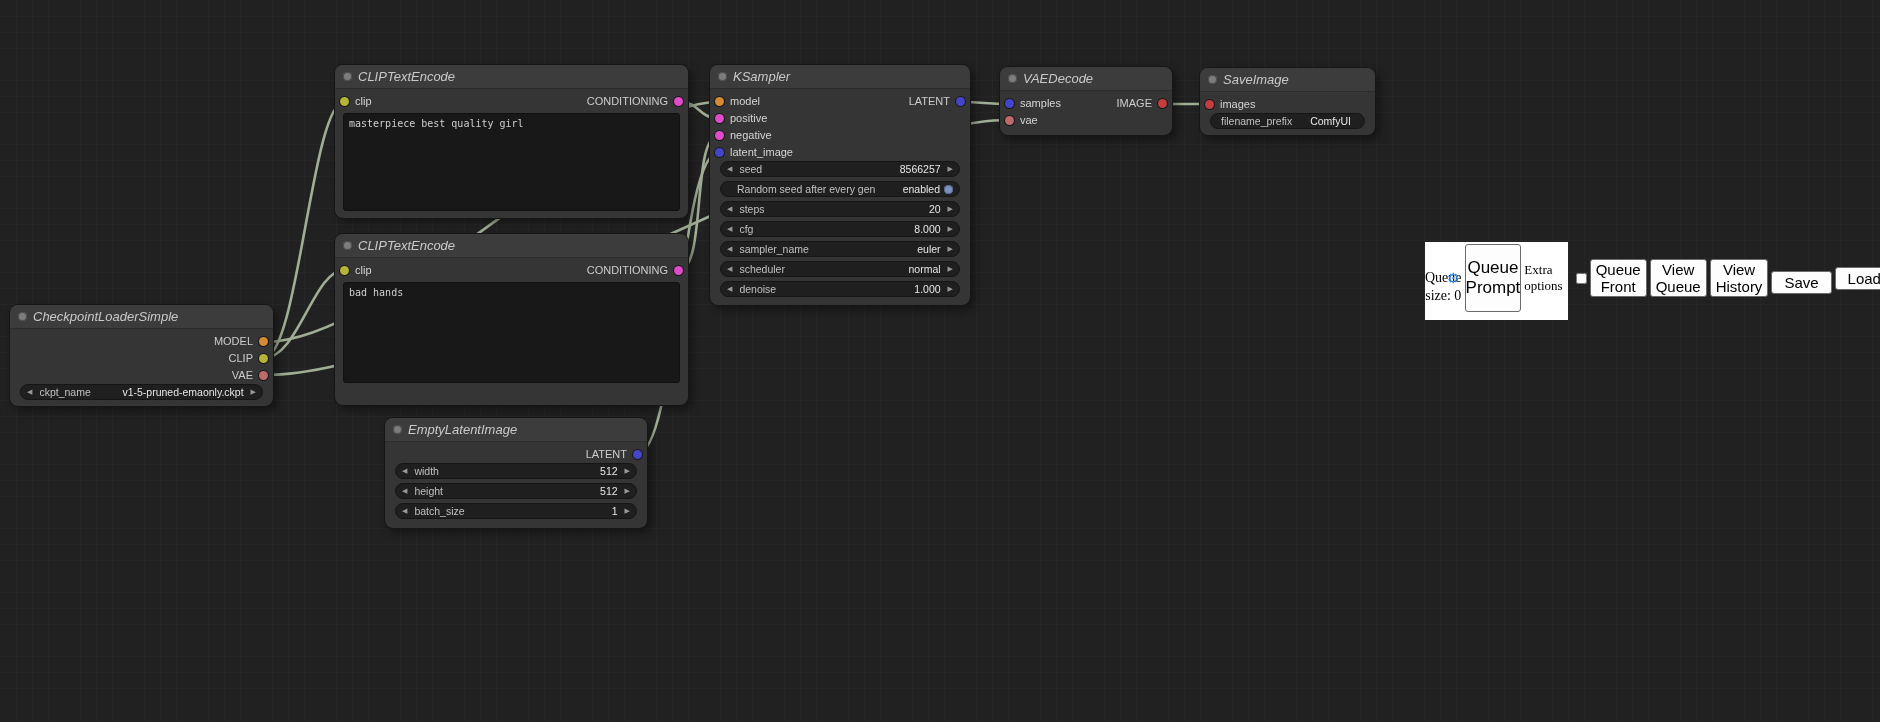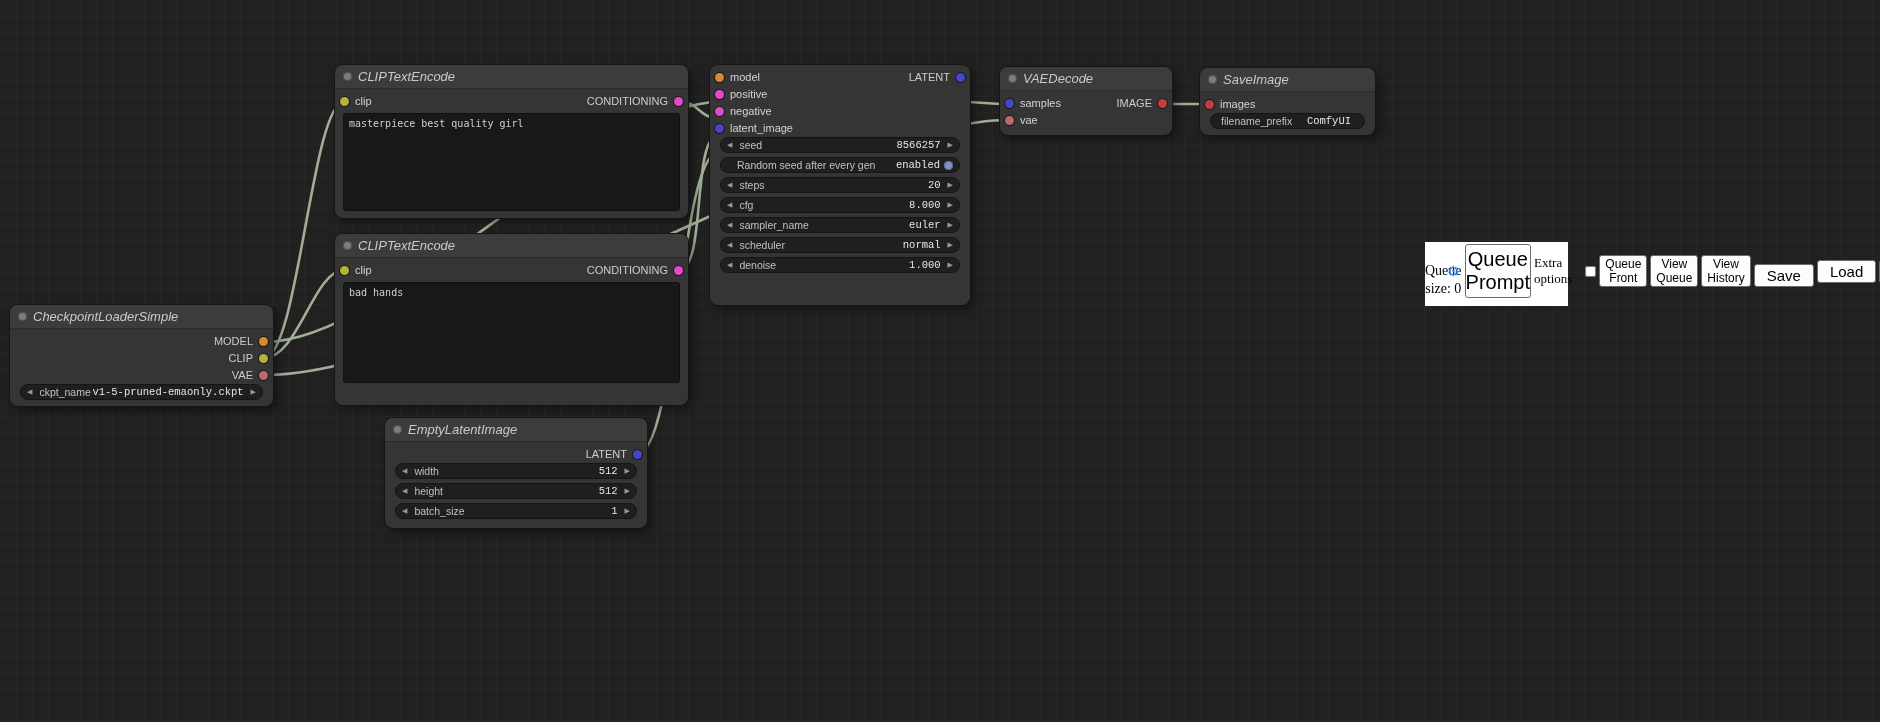--- a/index.html
+++ b/index.html
@@ -31,41 +31,41 @@
   .port.in{left:5px;} .port.out{right:5px;}
   .plabel-in{position:absolute;left:20px;color:#d4d4d4;}
   .plabel-out{position:absolute;right:20px;color:#cccccc;}
   .p-model{background:#D78A36;} .p-clip{background:#B5B439;} .p-vae{background:#BD6A6A;}
   .p-cond{background:#DF4BC8;} .p-latent{background:#4545C9;} .p-image{background:#C23E3E;}
   .widget{box-sizing:border-box;height:16px;margin:0 10px 4px 10px;background:#1f1f1f;
     border:1px solid #151515;border-radius:9px;display:flex;align-items:center;
     padding:0 6px;font-size:10.5px;color:#c4c4c4;}
   .warrow{color:#989898;font-size:7px;flex:0 0 auto;cursor:pointer;}
   .wlabel{margin-left:7px;color:#c0c0c0;white-space:nowrap;}
-  .wvalue{margin-left:auto;margin-right:7px;color:#e6e6e6;white-space:nowrap;font-family:Liberation Mono, monospace;}
+  .wvalue{margin-left:auto;margin-right:7px;color:#e6e6e6;white-space:nowrap;}
   .toggle-dot{width:9px;height:9px;border-radius:50%;background:#7D92BE;
     box-shadow:inset 0 0 0 1px #55688e;flex:0 0 auto;}
   .textarea{margin:3px 8px 0 8px;background:#181818;border:1px solid #101010;
     border-radius:3px;color:#cfcfcf;font-family:"DejaVu Sans Mono",monospace;
     font-size:10px;padding:4px 5px;box-sizing:border-box;overflow:hidden;
     white-space:pre-wrap;cursor:text;}
   
   #menu{position:absolute;left:1425px;top:205px;width:143px;z-index:3;background:#ffffff;
     color:#000;display:flex;flex-direction:row;align-items:center;gap:3px;
     padding:2px 0 8px 0;font-family:"Liberation Serif",serif;margin-top:37px;}
   .menu-row1{position:relative;width:100%;text-align:center;font-size:14px;height:18px;line-height:18px;}
   .gear{position:absolute;right:2px;top:0;color:#2585e8;font-size:14px;cursor:pointer;
     font-family:"DejaVu Sans",sans-serif;}
   #menu button{font-family:"Liberation Sans",sans-serif;background:#fdfdfd;
     border:1px solid #6b6b6b;border-radius:3px;color:#000;cursor:pointer;}
-  .btn-queue{width:132px;font-size:20px;padding:3px 0;}
+  .btn-queue{width:132px;font-size:17px;padding:13px 0;}
   .extra-row{display:flex;align-items:center;gap:13px;font-size:13px;height:16px;}
   .extra-row input{width:11px;height:11px;margin:0;}
   .small-row{display:flex;gap:3px;}
-  .btn-small{font-size:12px;padding:1px 5px;text-align:center;}
+  .btn-small{font-size:15px;padding:1px 5px;text-align:center;}
   .btn-big{font-size:15px;padding:2px 12px;}
   .mt8{margin-top:8px;}
 </style>
 </head>
 <body>
 
 <div id="canvas">
 
   <svg id="wires" width="1880" height="722">
     <path class="wire" d="M264,342 C390,342 600,102 719,102"></path>
@@ -132,20 +132,24 @@
         <span class="port in p-clip"></span>
         <span class="plabel-in">clip</span>
         <span class="plabel-out">CONDITIONING</span>
         <span class="port out p-cond"></span>
       </div>
       <div class="textarea" style="height:101px;">bad hands</div>
     </div>
   </div>
 
   <div class="node" style="left:710px;top:65px;width:260px;height:240px;">
+    <div class="node-title">
+      <span class="collapse-dot"></span>
+      <span>KSampler</span>
+    </div>
     <div class="node-body">
       <div class="io-row">
         <span class="port in p-model"></span>
         <span class="plabel-in">model</span>
         <span class="plabel-out">LATENT</span>
         <span class="port out p-latent"></span>
       </div>
       <div class="io-row">
         <span class="port in p-cond"></span>
         <span class="plabel-in">positive</span>

